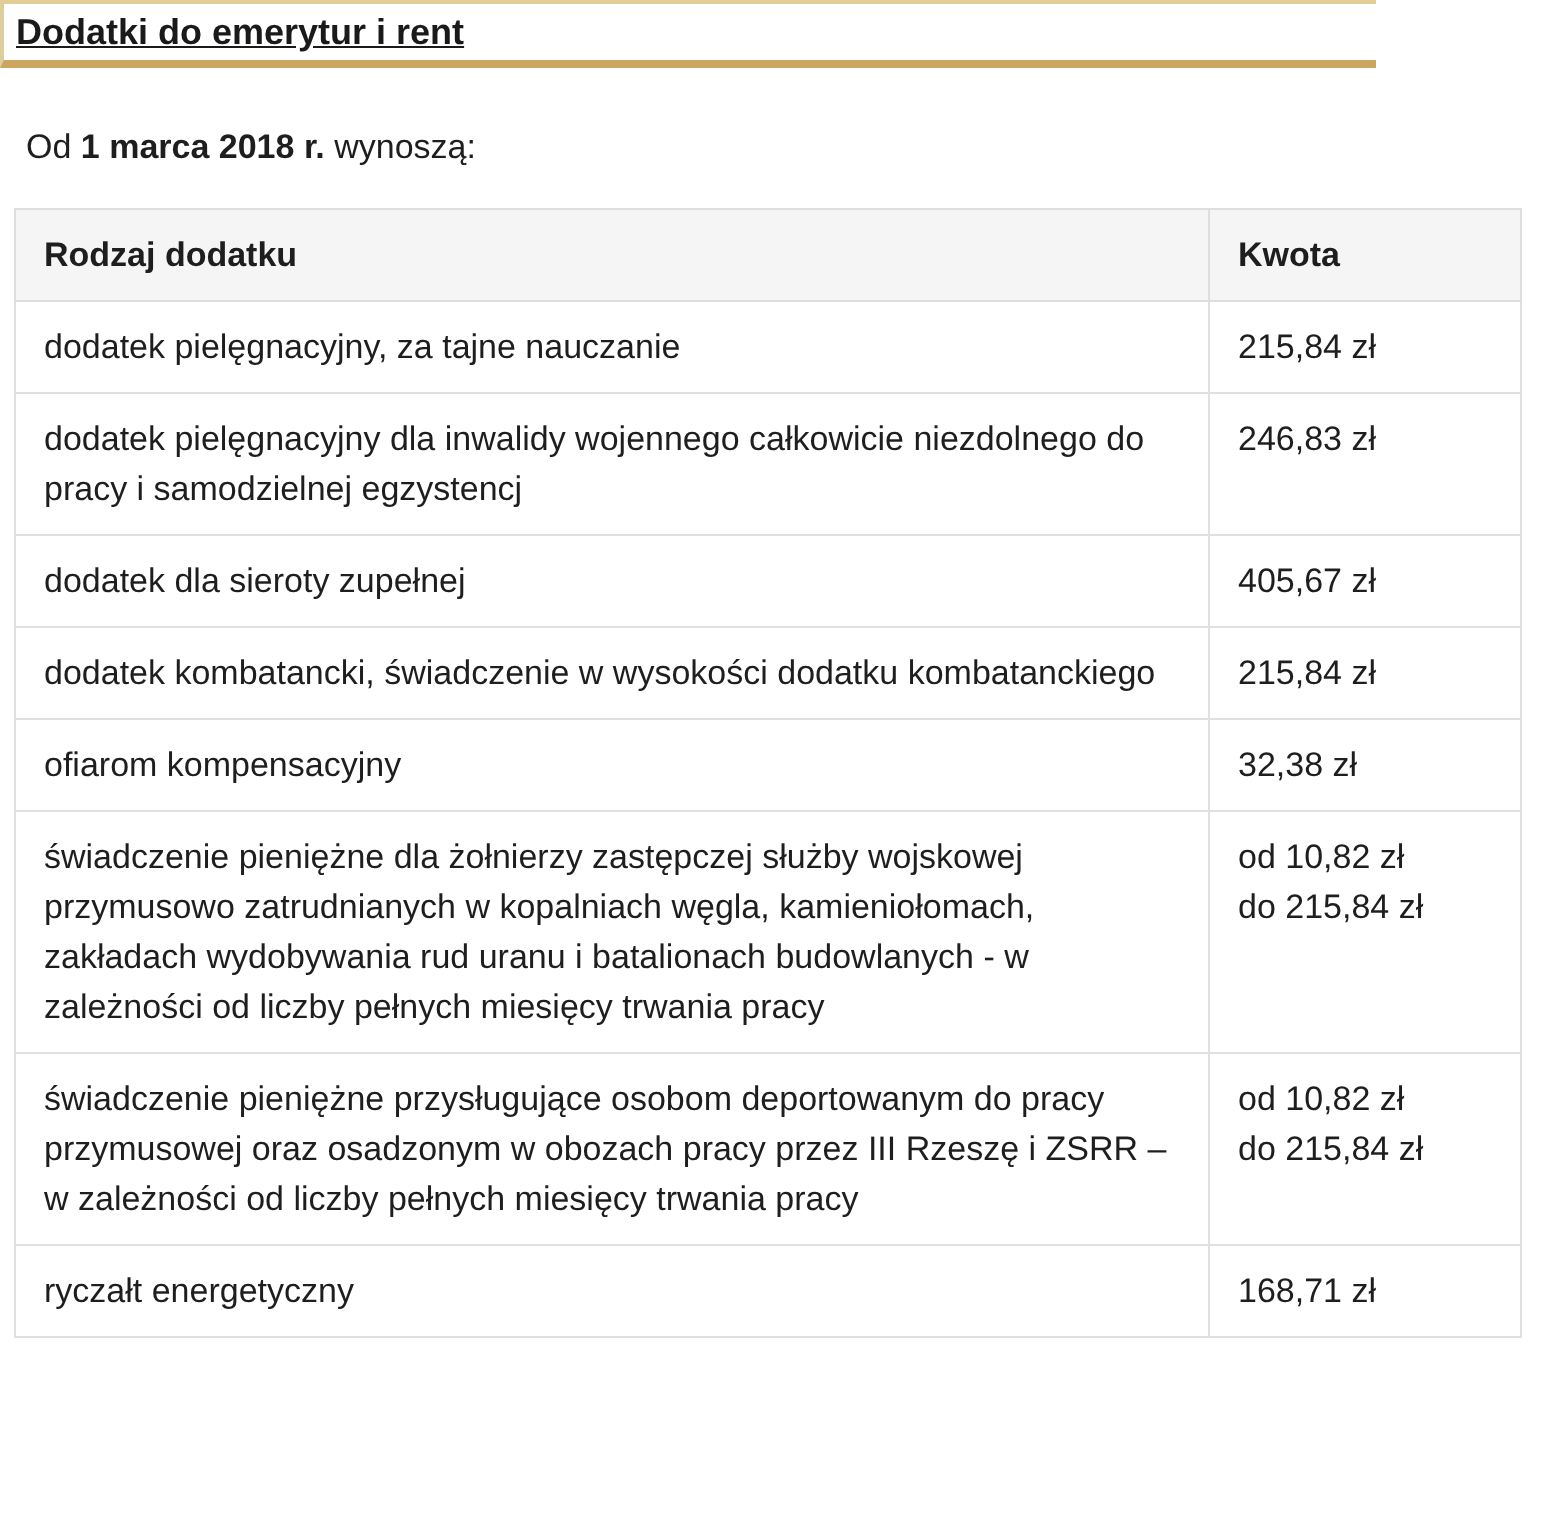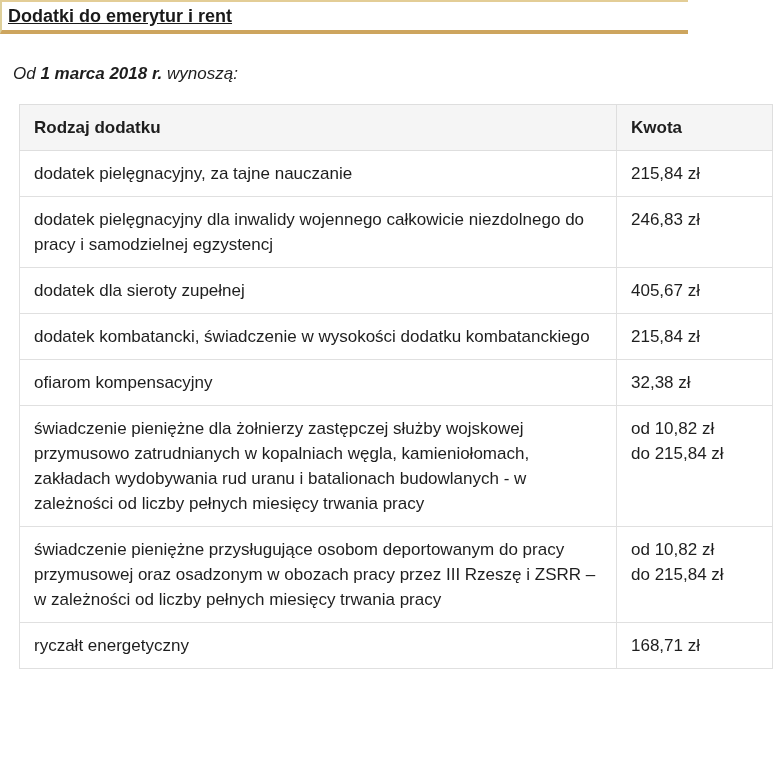--- a/index.html
+++ b/index.html
@@ -31,27 +31,26 @@
     font-size: 18px;
     font-weight: bold;
     color: #1a1a1a;
     text-decoration: underline;
     cursor: pointer;
   }
   .intro {
     margin: 29px 14px 19px 13px;
     font-size: 17px;
     line-height: 22px;
-    font-style: italic;
   }
   .intro b { font-weight: bold; }
   table.benefits {
     border-collapse: collapse;
     table-layout: fixed;
-    margin-left: 19px;
+    margin-left: 7px;
     width: 753px;
     font-size: 17px;
   }
   col.col-type   { width: 597px; }
   col.col-amount { width: 156px; }
   table.benefits th,
   table.benefits td {
     border: 1px solid #e0e0e0;
     padding: 10px 14px;
     text-align: left;

